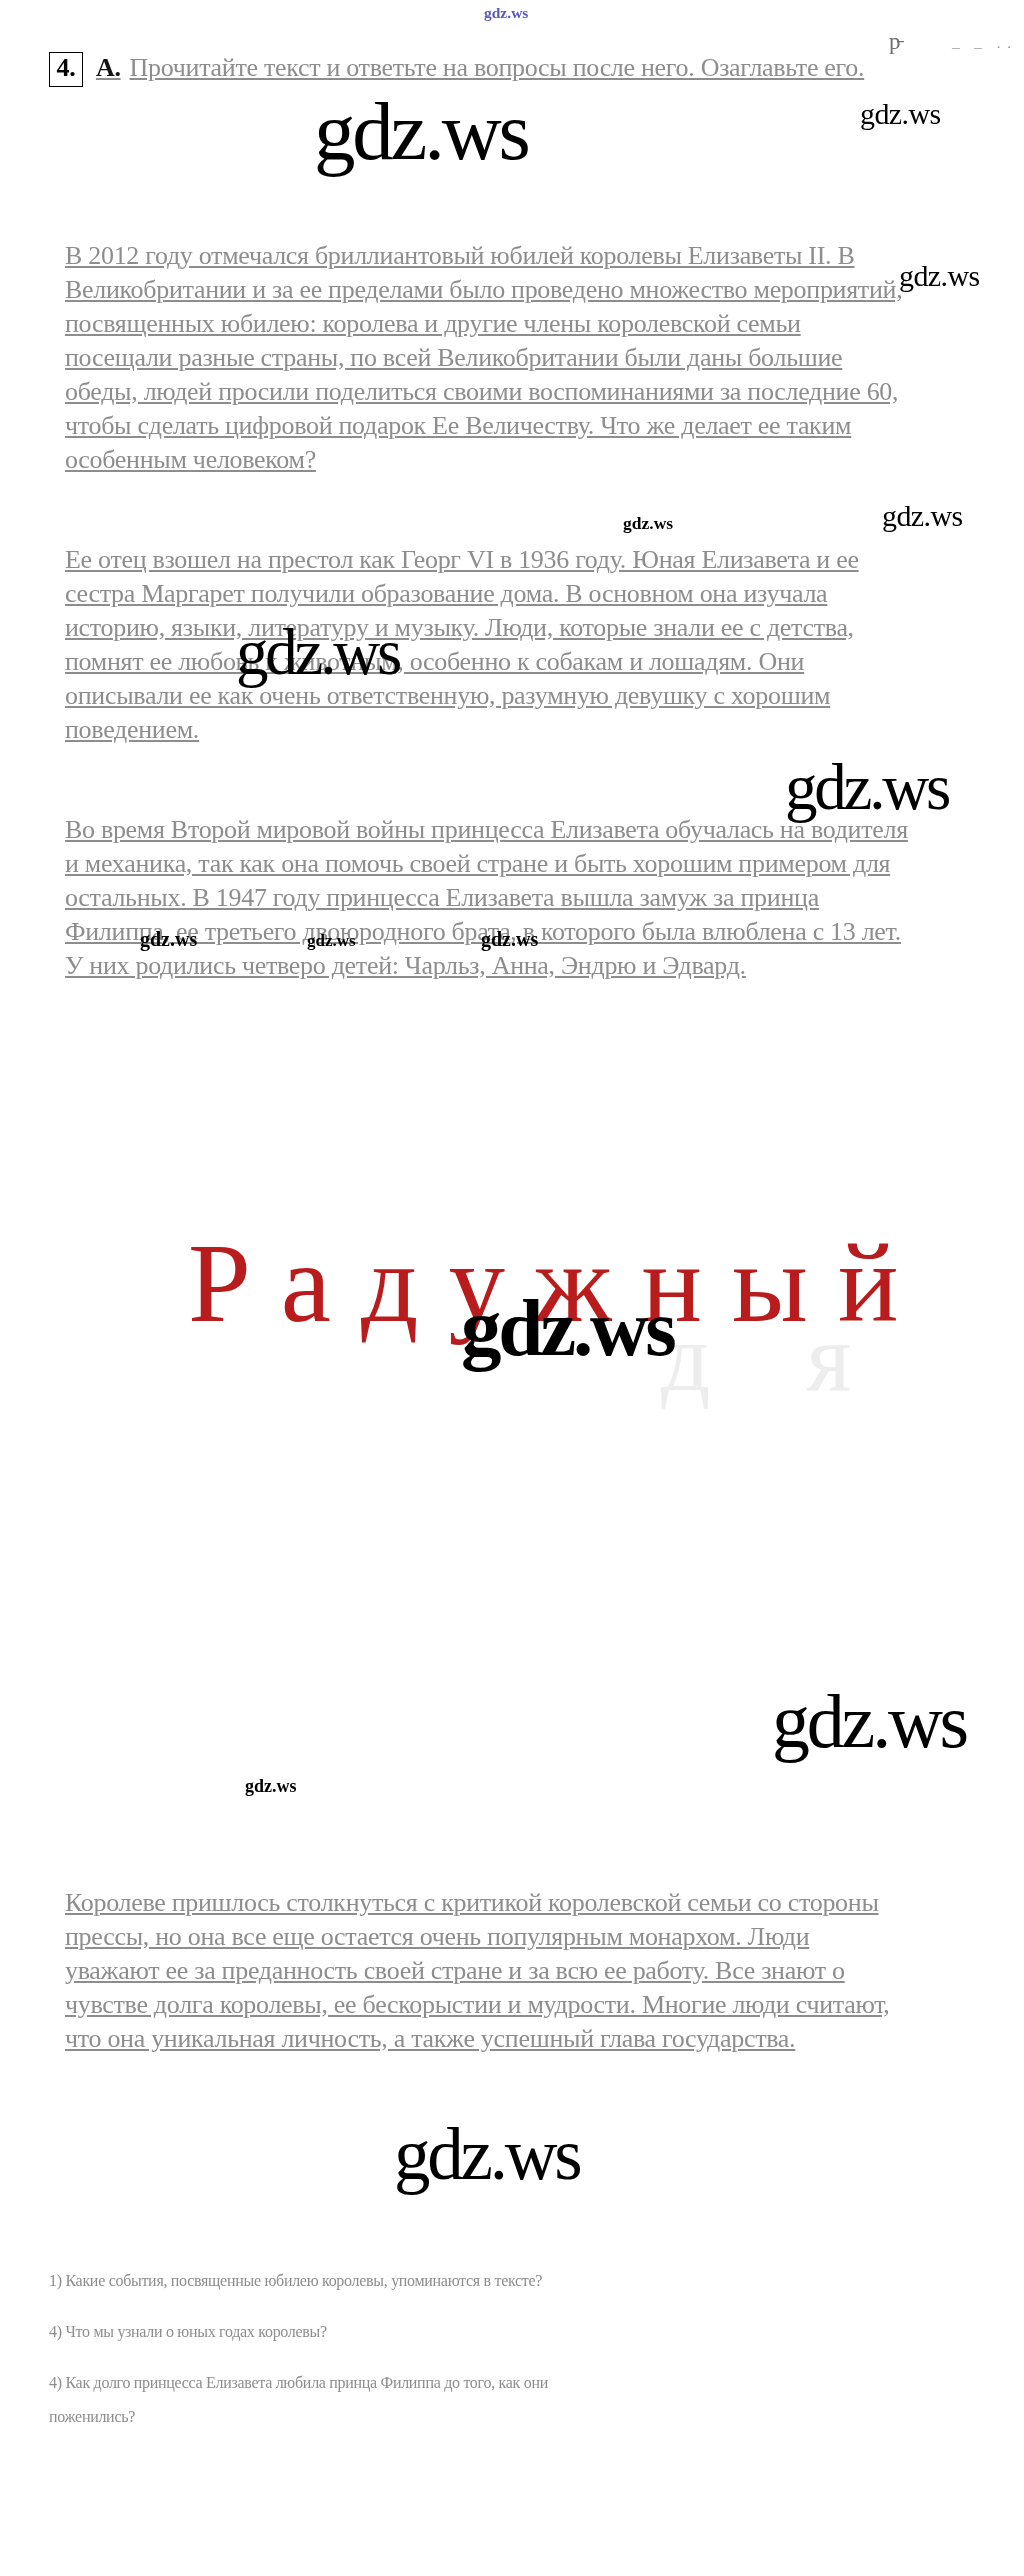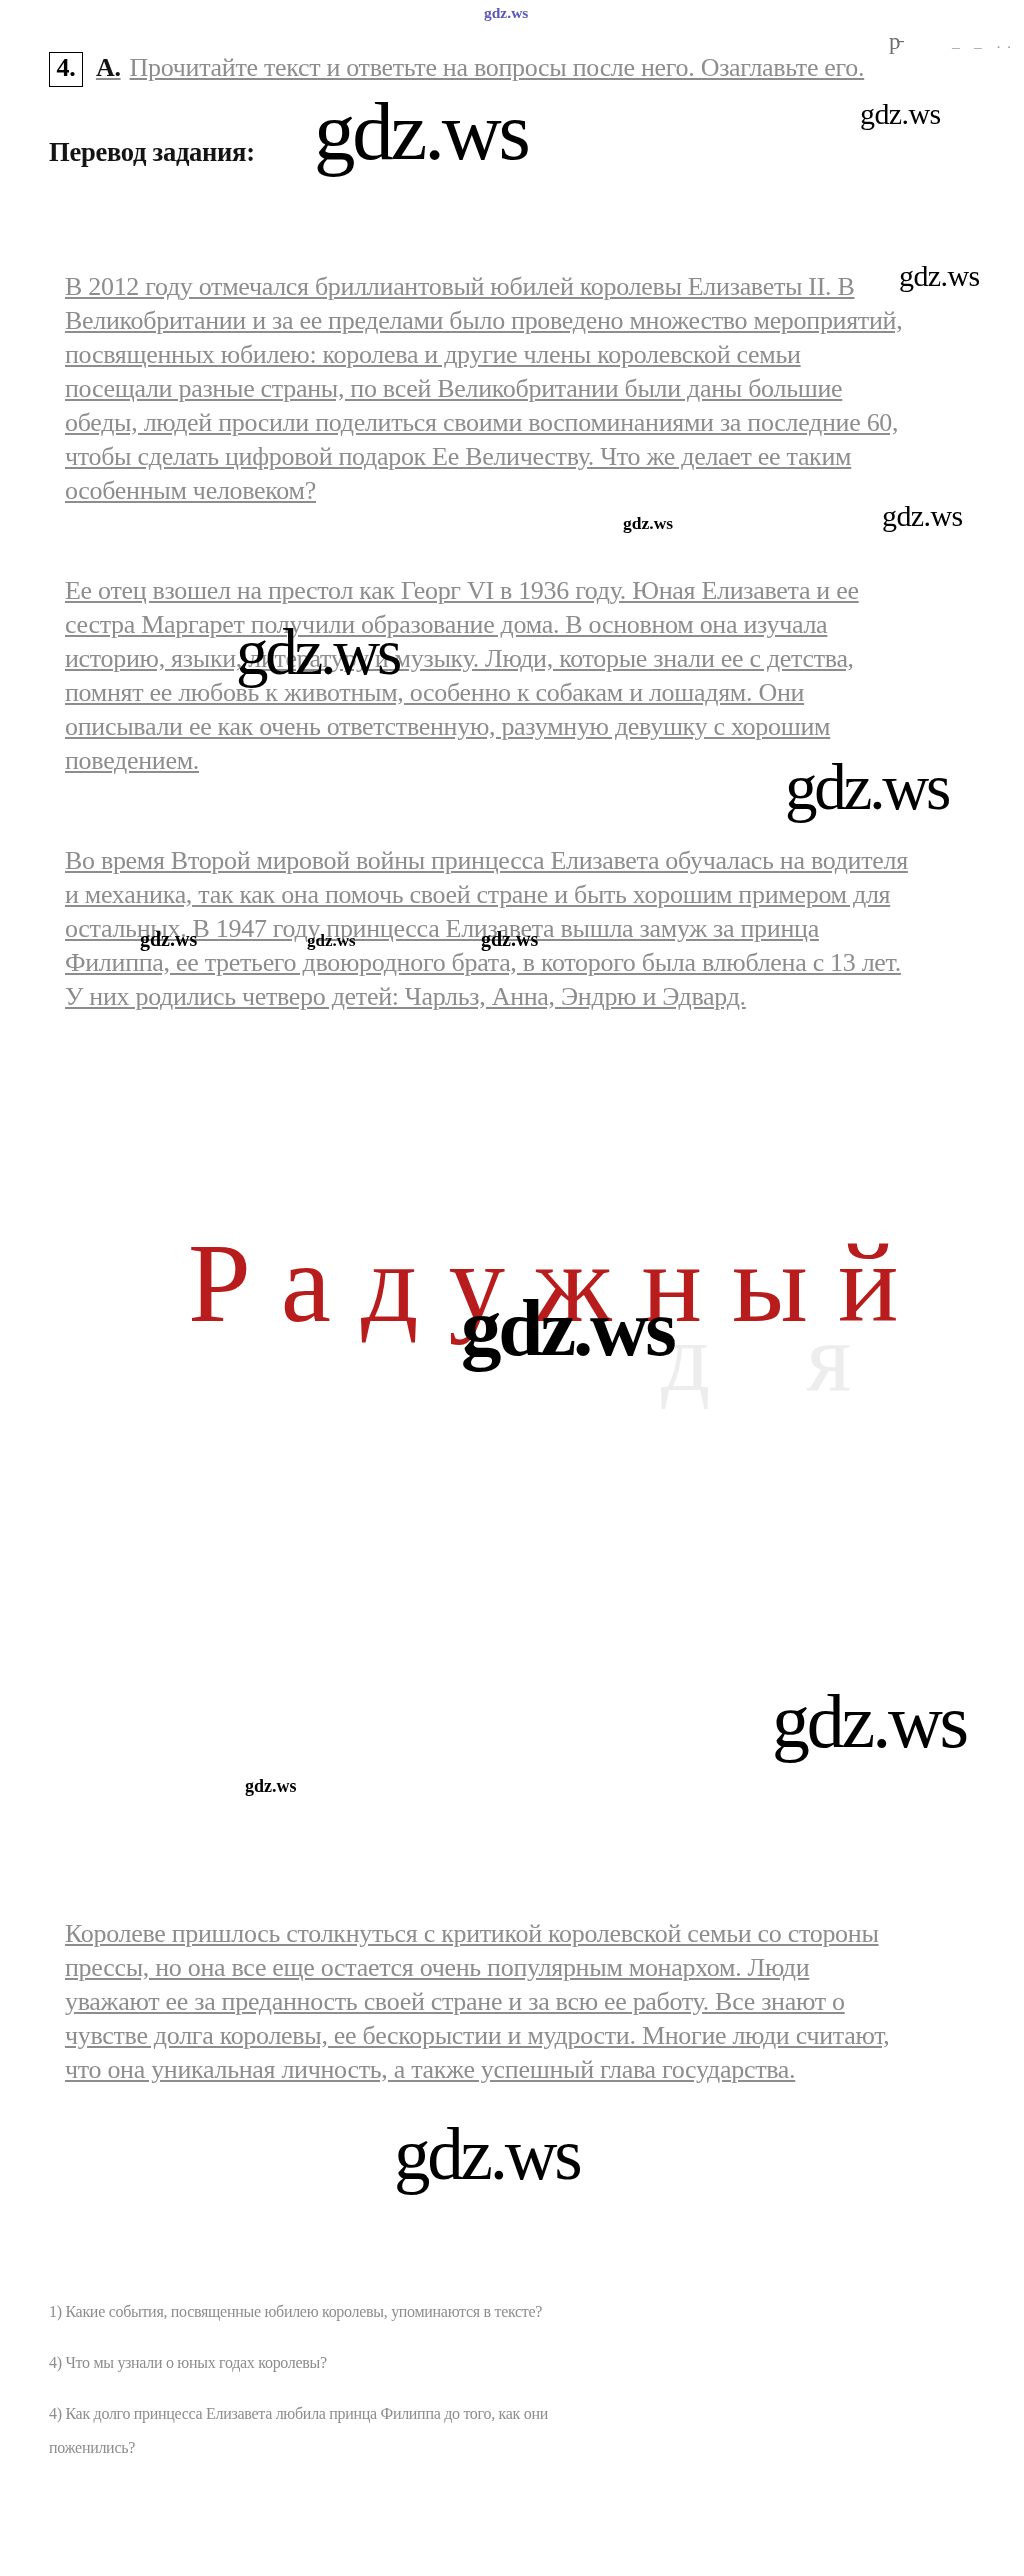--- a/index.html
+++ b/index.html
@@ -53,21 +53,20 @@
 
   <div class="wm wm-blue" style="left:484px;top:3.9px;font-size:15.5px;">gdz.ws</div>
 
   <div class="artifact" style="left:889px;top:28.5px;font-size:23px;">р̵</div>
   <div class="artifact" style="left:952px;top:38px;font-size:15.5px;letter-spacing:5.2px;color:#999;">– – ··</div>
 
   <div class="blk header-row content" style="top:52px;">
     <span class="task-box">4.</span><span class="subtask">А.</span><span>Прочитайте текст и ответьте на вопросы после него. Озаглавьте его.</span>
   </div>
 
-  <div class="blk heading-bold content" style="top:102px;">Перевод задания:</div>
 
   <div class="wm wm-giant" style="left:314px;top:83px;font-size:83px;">gdz.ws</div>
   <div class="wm wm-mid" style="left:860px;top:97px;font-size:30px;">gdz.ws</div>
 
   <div class="blk body-text content" style="top:154px;">
     <p>В 2012 году отмечался бриллиантовый юбилей королевы Елизаветы II. В
 Великобритании и за ее пределами было проведено множество мероприятий,
 посвященных юбилею: королева и другие члены королевской семьи
 посещали разные страны, по всей Великобритании были даны большие
 обеды, людей просили поделиться своими воспоминаниями за последние 60,

